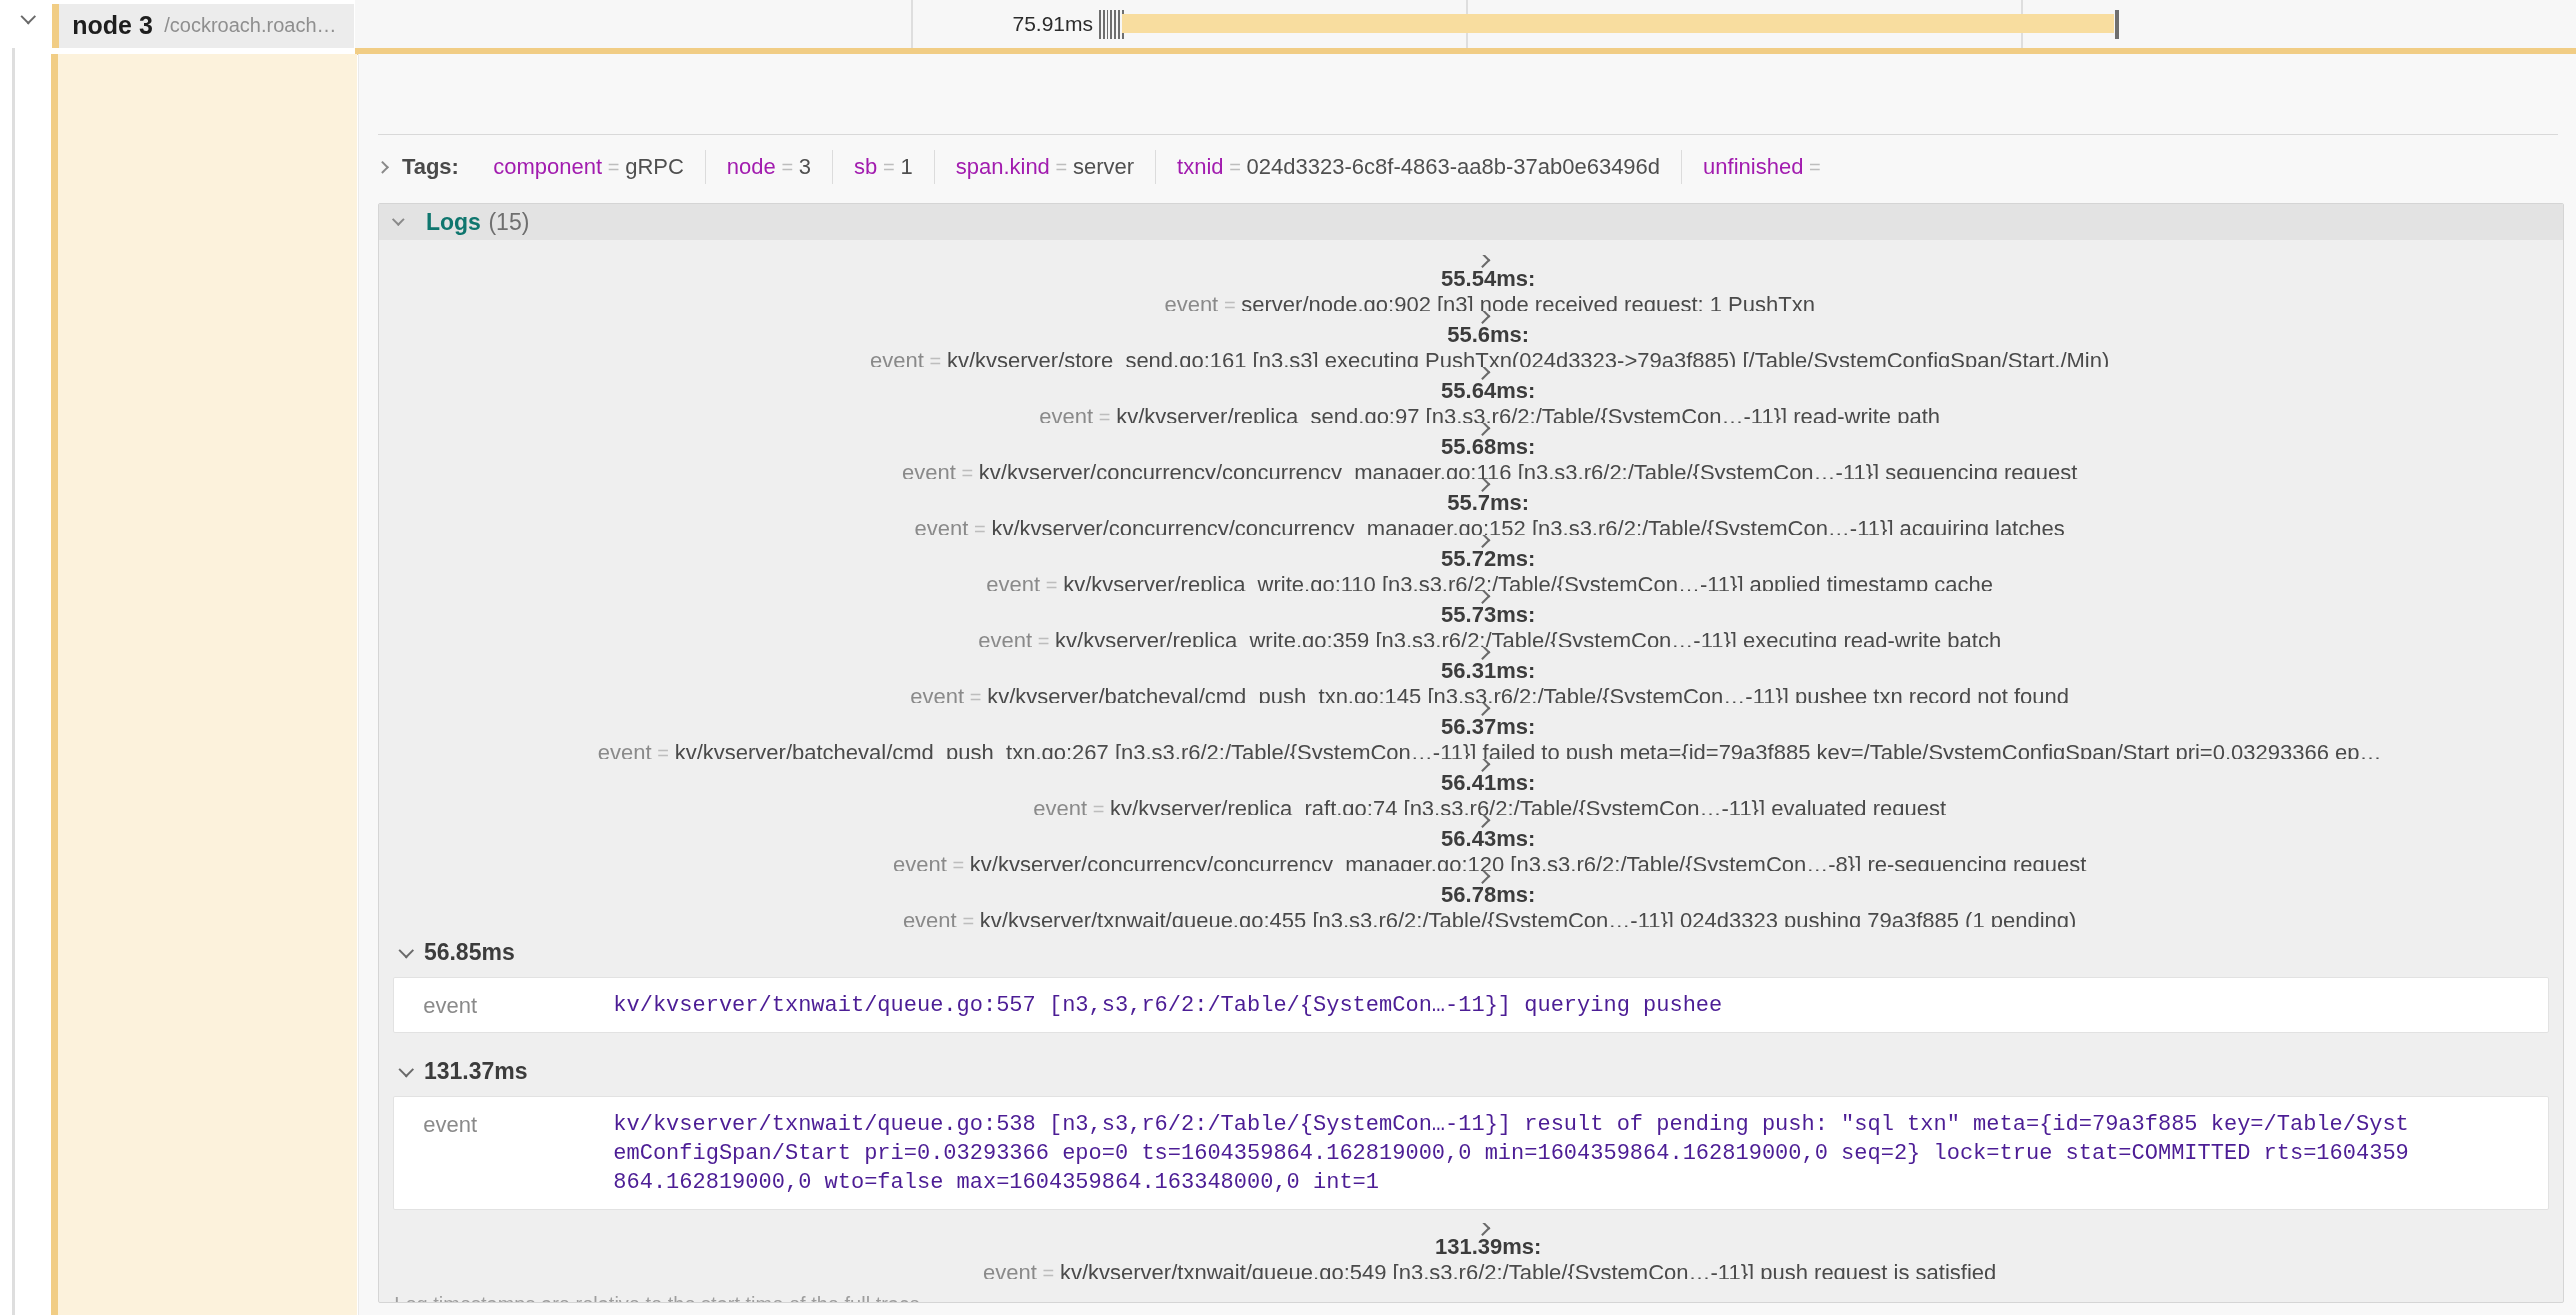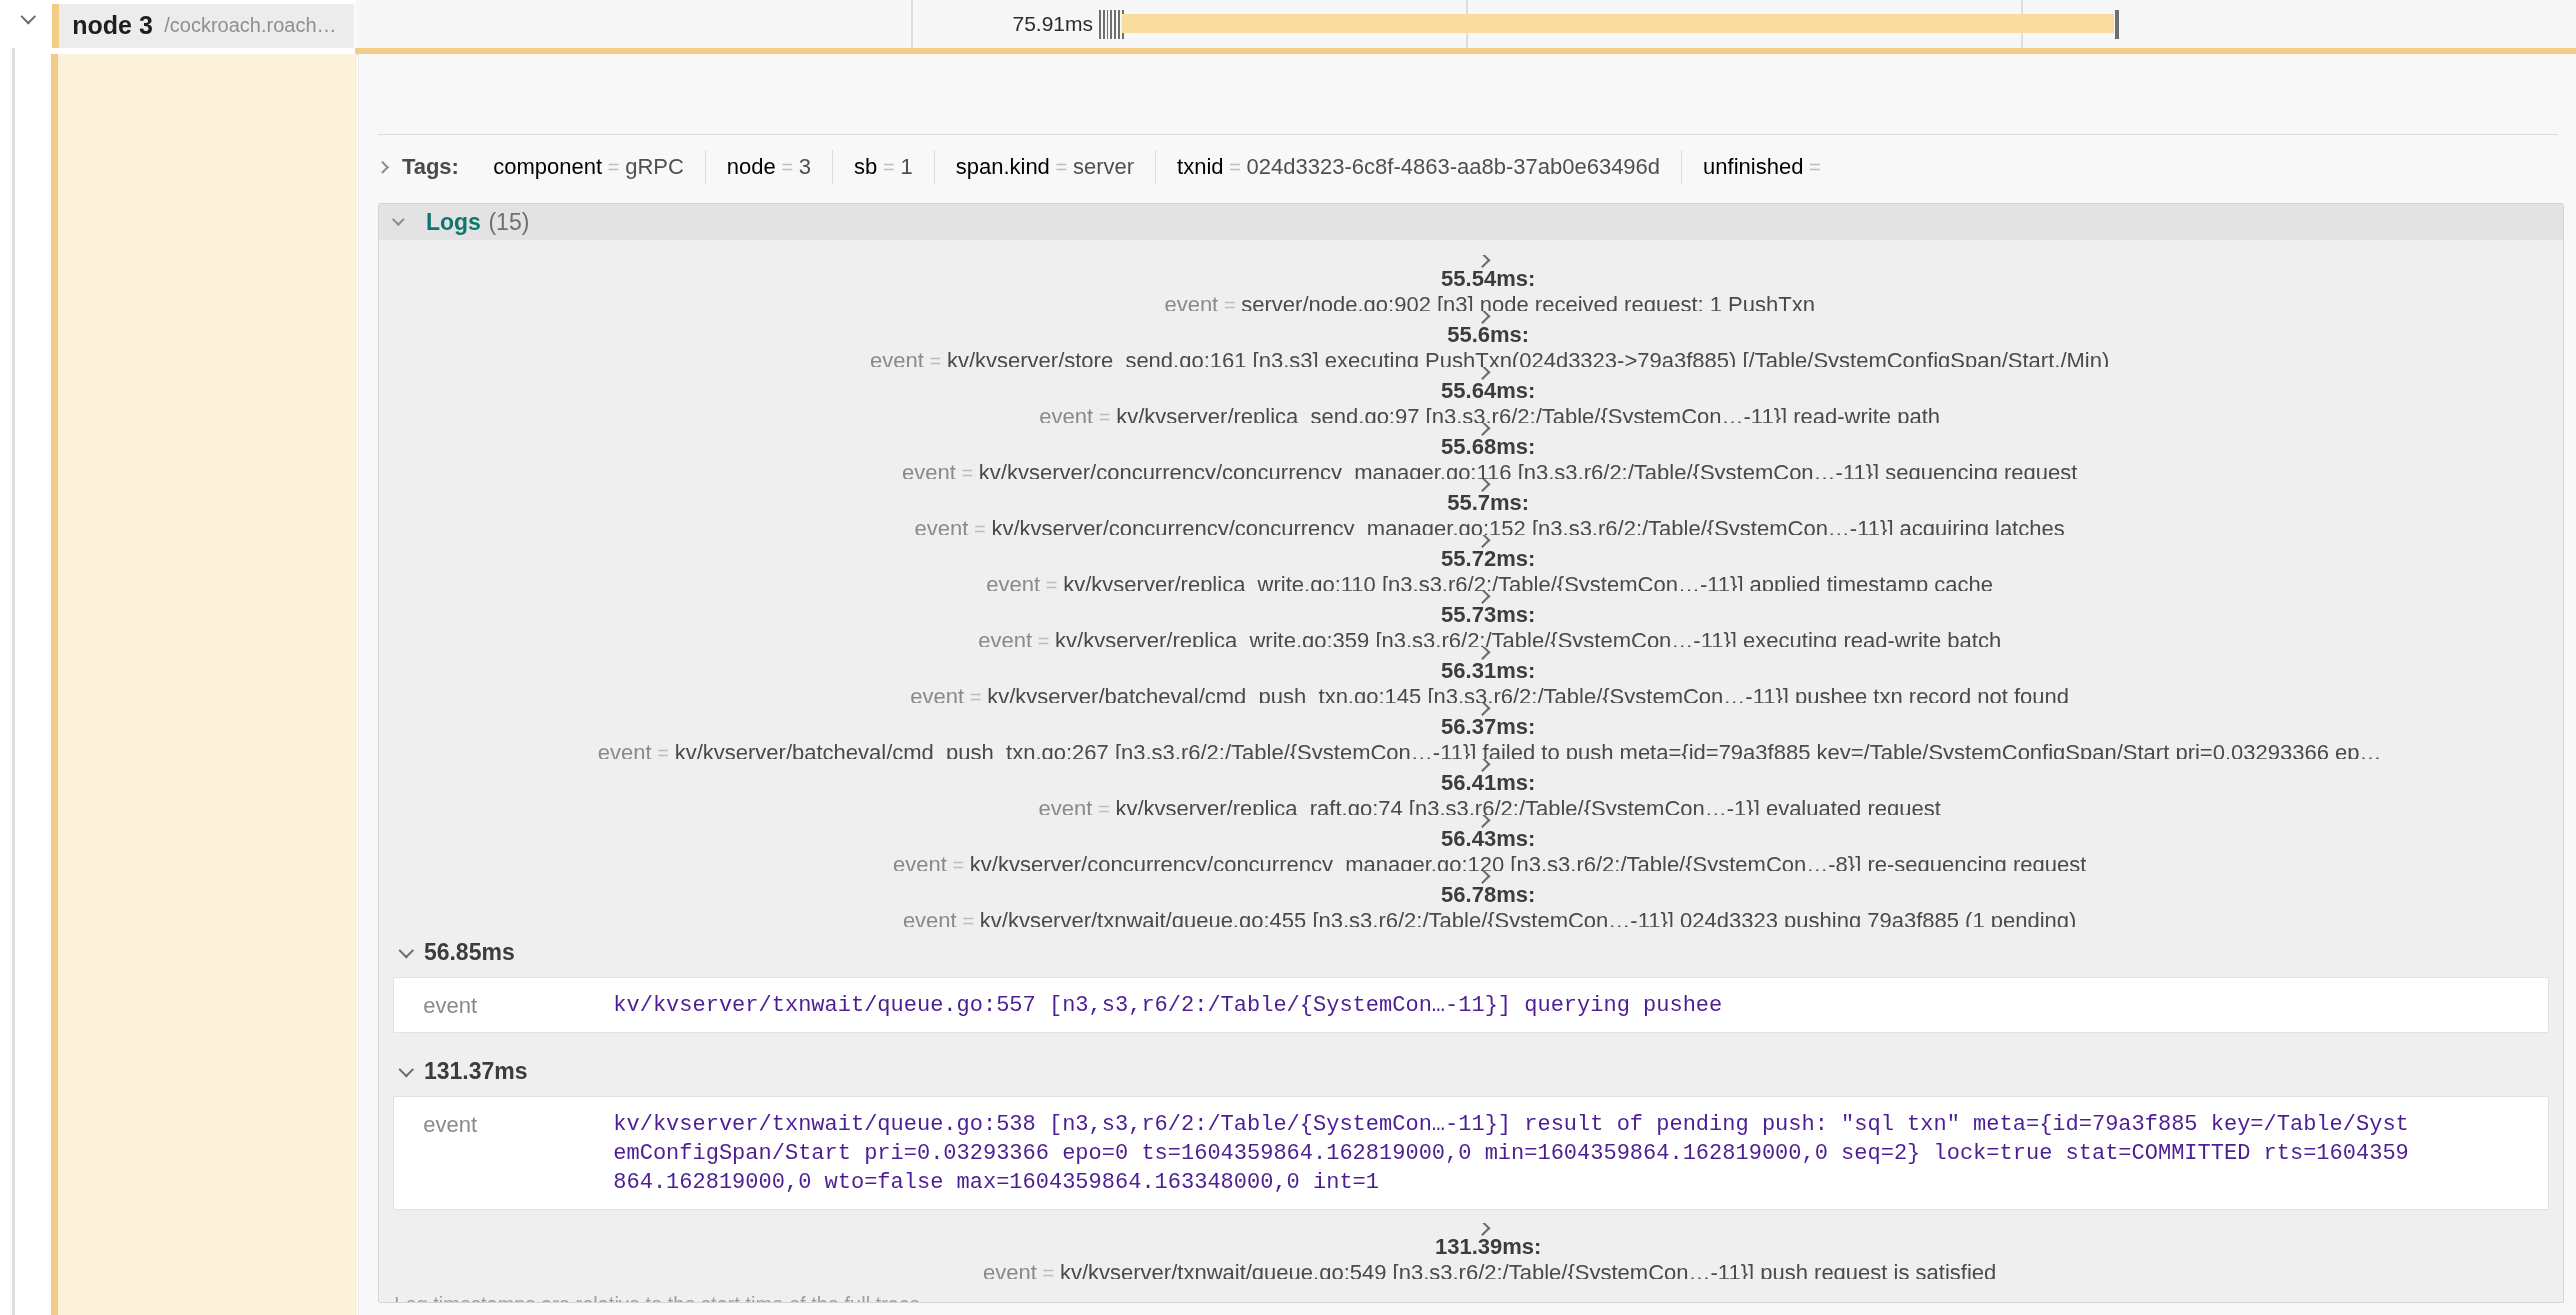--- a/index.html
+++ b/index.html
@@ -37,21 +37,21 @@
   .detail-title { font-size:34px; font-weight:bold; color:#252525; }
   .detail-meta { font-size:24px; color:#9b9b9b; white-space:nowrap; }
   .detail-meta b { color:#4e4e4e; }
   .meta-sep { display:inline-block; width:1.9px; height:25px; background:#d6d6d6; margin:0 19px; vertical-align:-3.8px; }
   .title-divider { position:absolute; left:19px; right:18px; top:80px; height:1px; background:#d9d9d9; }
 
   .tags-row { position:absolute; left:19px; top:91px; height:44px; display:flex; align-items:center; font-size:22px; }
   .tags-label { font-weight:bold; color:#4a4a4a; margin:0 13.3px 0 15.3px; }
   .tag-item { color:#4f4f4f; padding:3.8px 21px; white-space:nowrap; }
   .tag-item + .tag-item { border-left:1.9px solid #dcdcdc; }
-  .tag-key { color:#000000; }
+  .tag-key { color:#a21caf; }
   .eq { color:#bdbdbd; padding:0 5.7px; font-size:20px; }
 
   
   .logs-box { position:absolute; left:19px; top:149px; width:2186px; height:1100px;
               border:1px solid #d5d5d5; background:#efefef; border-radius:1.9px; overflow:hidden; }
   .logs-header { height:36px; background:#e3e3e3; display:flex; align-items:center; font-size:23px; }
   .logs-title { font-weight:bold; color:#0f766e; margin-left:23px; }
   .logs-count { color:#6f6f6f; margin-left:7.6px; }
   .logs-content { padding-top:15.3px; }
 
@@ -171,21 +171,21 @@
             <span class="log-kv"><span class="log-key">event</span><span class="eq">=</span><span>kv/kvserver/batcheval/cmd_push_txn.go:145 [n3,s3,r6/2:/Table/{SystemCon…-11}] pushee txn record not found</span></span>
           </div>
         <div class="log-row">
             <span class="chev right"></span>
             <span class="log-time">56.37ms:</span>
             <span class="log-kv"><span class="log-key">event</span><span class="eq">=</span><span>kv/kvserver/batcheval/cmd_push_txn.go:267 [n3,s3,r6/2:/Table/{SystemCon…-11}] failed to push meta={id=79a3f885 key=/Table/SystemConfigSpan/Start pri=0.03293366 ep…</span></span>
           </div>
         <div class="log-row">
             <span class="chev right"></span>
             <span class="log-time">56.41ms:</span>
-            <span class="log-kv"><span class="log-key">event</span><span class="eq">=</span><span>kv/kvserver/replica_raft.go:74 [n3,s3,r6/2:/Table/{SystemCon…-1}] evaluated request</span></span>
+            <span class="log-kv"><span class="log-key">event</span><span class="eq">=</span><span>kv/kvserver/replica_raft.go:74 [n3,s3,r6/2:/Table/{SystemCon…-11}] evaluated request</span></span>
           </div>
         <div class="log-row">
             <span class="chev right"></span>
             <span class="log-time">56.43ms:</span>
             <span class="log-kv"><span class="log-key">event</span><span class="eq">=</span><span>kv/kvserver/concurrency/concurrency_manager.go:120 [n3,s3,r6/2:/Table/{SystemCon…-8}] re-sequencing request</span></span>
           </div>
         <div class="log-row">
             <span class="chev right"></span>
             <span class="log-time">56.78ms:</span>
             <span class="log-kv"><span class="log-key">event</span><span class="eq">=</span><span>kv/kvserver/txnwait/queue.go:455 [n3,s3,r6/2:/Table/{SystemCon…-11}] 024d3323 pushing 79a3f885 (1 pending)</span></span>

